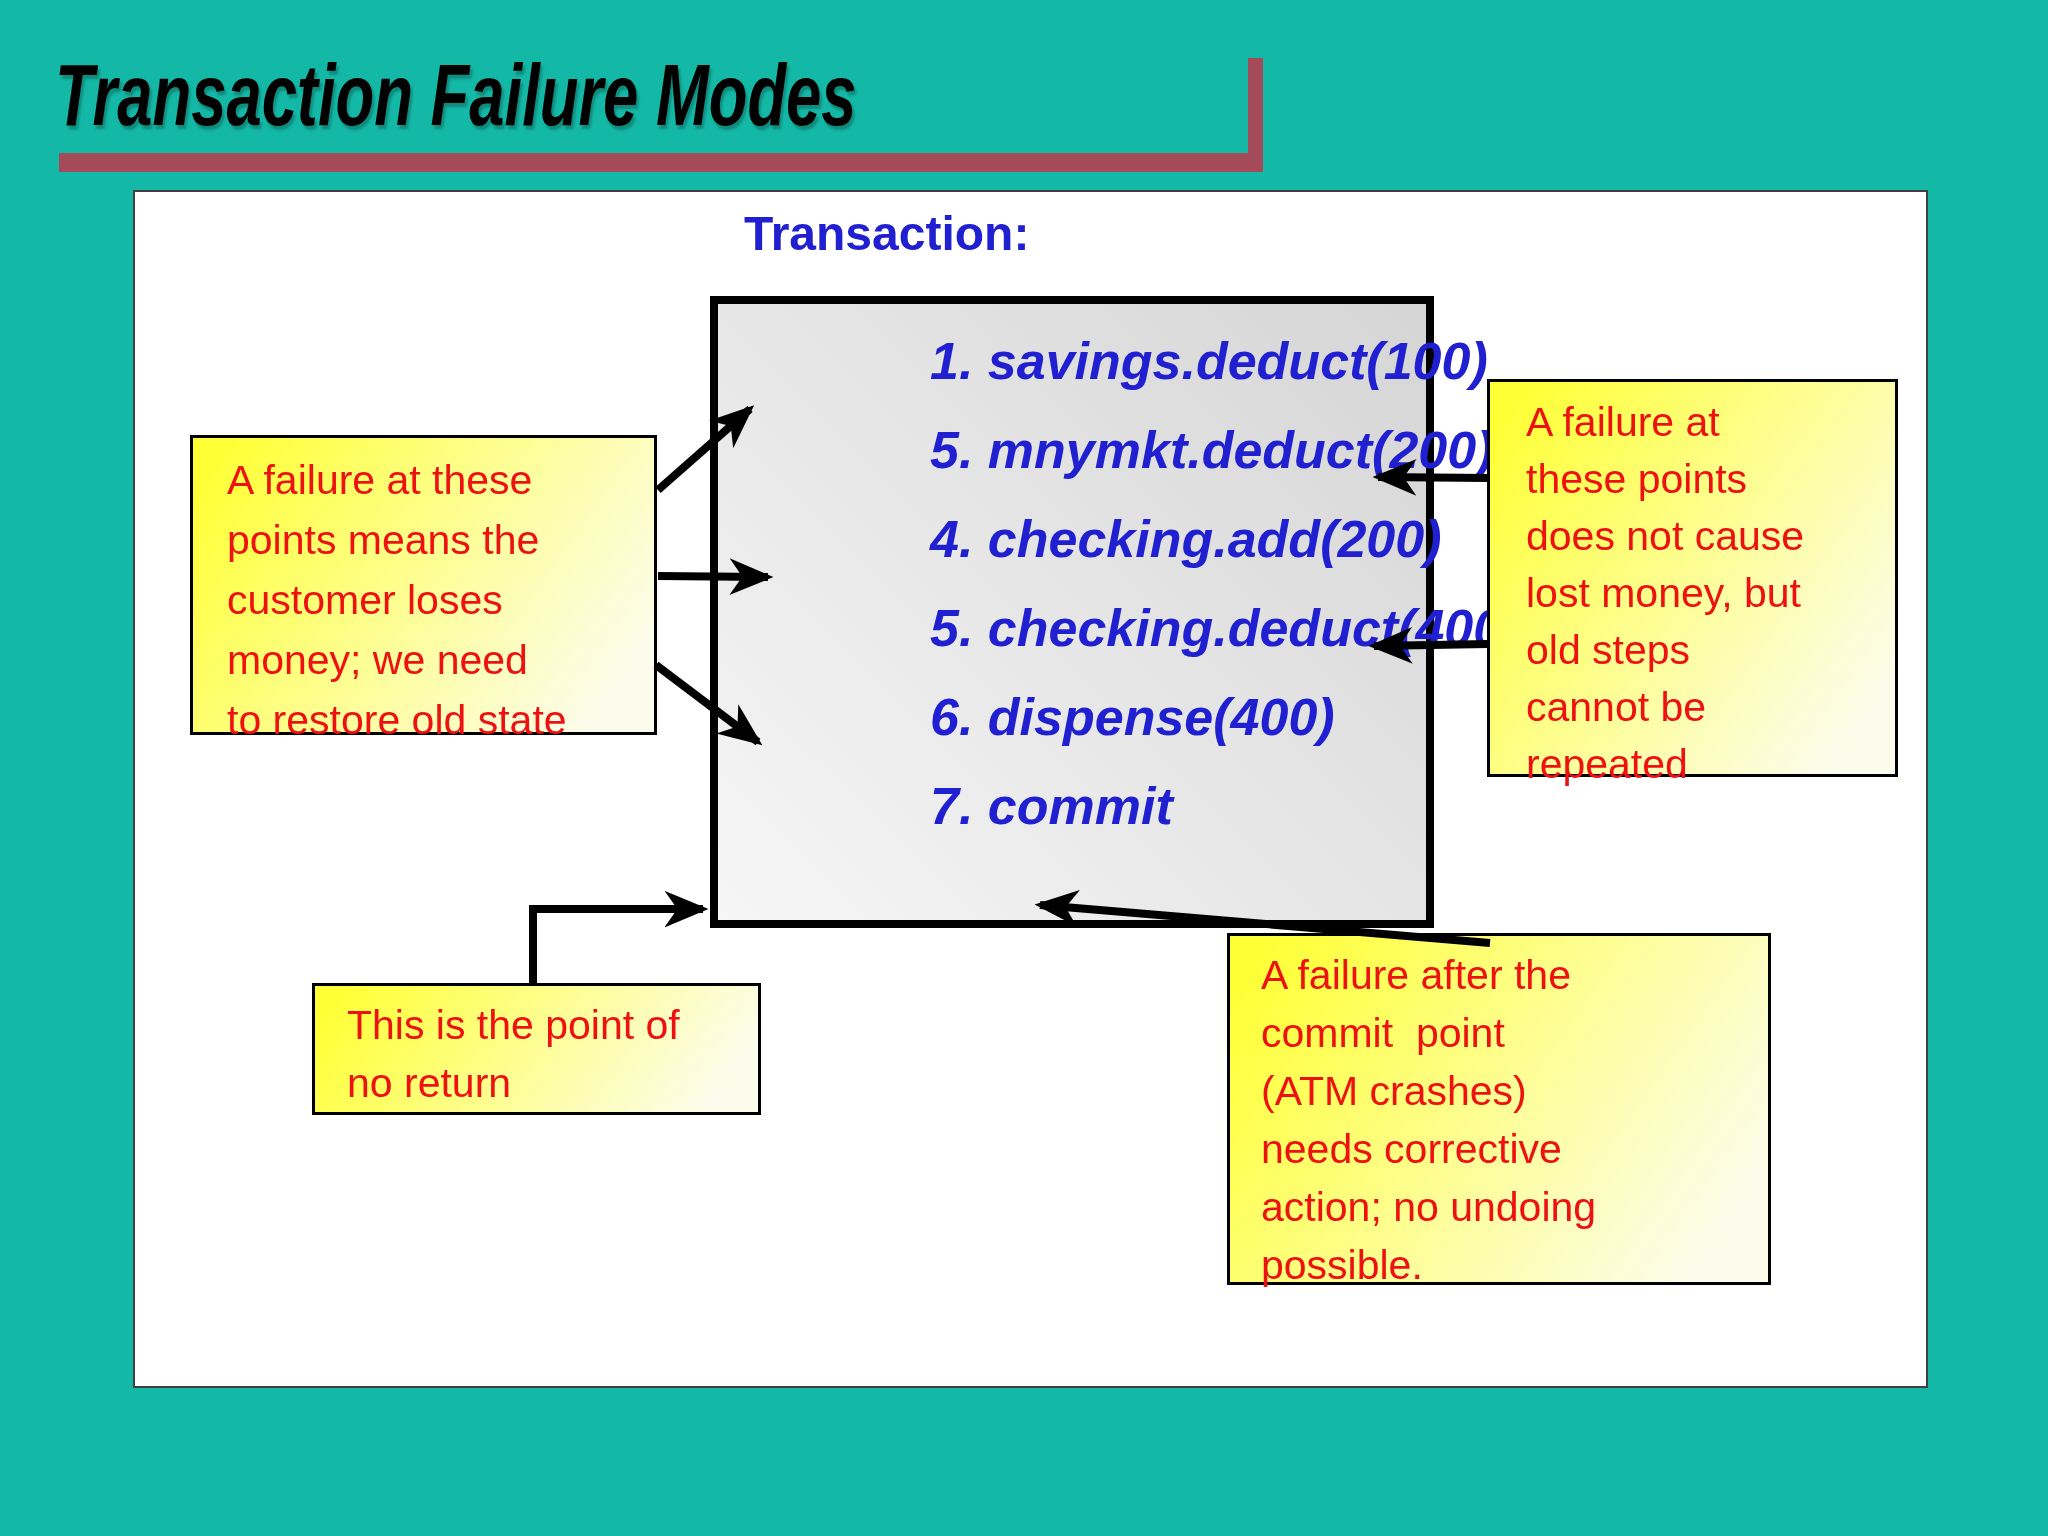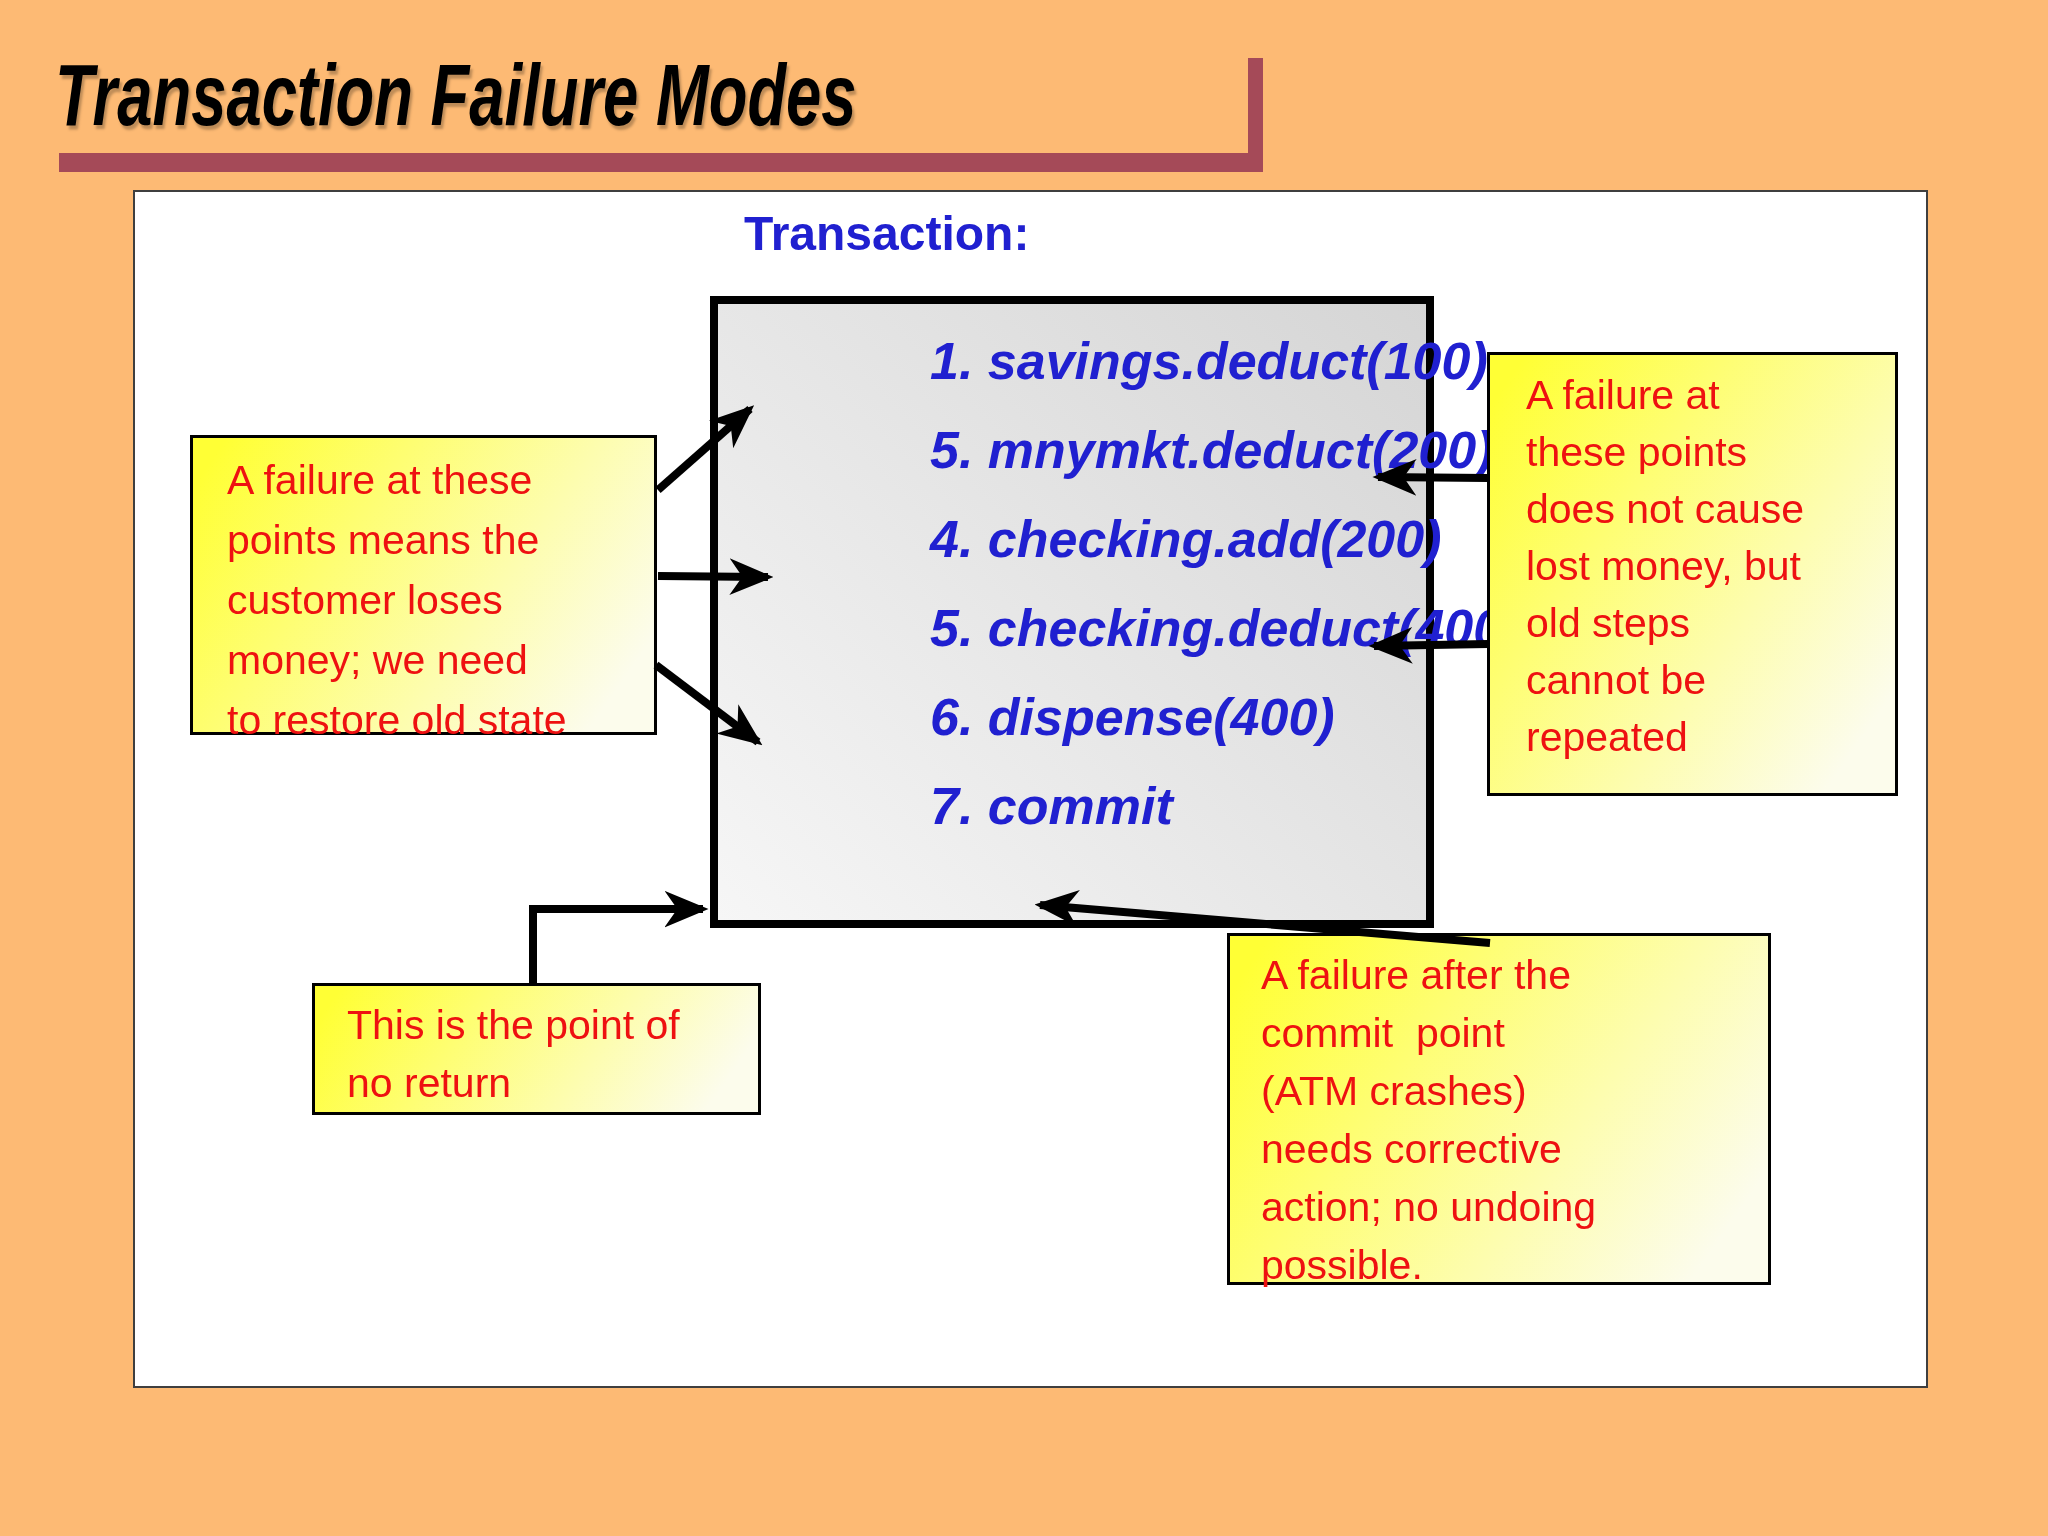--- a/index.html
+++ b/index.html
@@ -1,16 +1,16 @@
 <!DOCTYPE html>
 <html style="--blue: #2020d0; --red: #ee1111; --maroon: #a54a58; --yellow: #ffff35; --box_gray: #d5d5d5;"><head>
 <meta charset="utf-8">
 <style>
   html,body{margin:0;padding:0;background:#fff;}
-  .stage{position:relative;width:2048px;height:1536px;background:#fdba74;
+  .stage{position:relative;width:2048px;height:1536px;background:#14b8a6;
          font-family:"Liberation Sans",sans-serif;overflow:hidden;}
 
   
   .title{position:absolute;left:55px;top:44px;font-size:88px;font-weight:bold;font-style:italic;
          color:#000;white-space:nowrap;transform:scaleX(.72);transform-origin:left top;
          text-shadow:3px 4px 3px rgba(0,0,0,.25);}
   .bar-h{position:absolute;left:59px;top:153px;width:1204px;height:19px;background:var(--maroon);}
   .bar-v{position:absolute;left:1248px;top:58px;width:15px;height:114px;background:var(--maroon);}
 
   
@@ -29,21 +29,21 @@
   
   .steps{position:absolute;left:930px;top:317px;color:var(--blue);
          font-size:52px;font-weight:bold;line-height:89px;}
   .steps div{white-space:pre;font-style:italic;}
 
   
   .note{position:absolute;box-sizing:border-box;border:3px solid #000;color:var(--red);
         font-size:41px;line-height:59px;white-space:pre-wrap;
         background:linear-gradient(125deg,var(--yellow) 5%,#fcfcec 90%);}
   .note-left{left:190px;top:435px;width:467px;height:300px;padding:12px 0 0 34px;line-height:60px;}
-  .note-right{left:1487px;top:352px;width:411px;height:444px;padding:12px 0 0 36px;line-height:57px;}
+  .note-right{left:1487px;top:379px;width:411px;height:398px;padding:12px 0 0 36px;line-height:57px;}
   .note-bl{left:312px;top:983px;width:449px;height:132px;padding:10px 0 0 32px;line-height:58px;}
   .note-br{left:1227px;top:933px;width:544px;height:352px;padding:10px 0 0 31px;line-height:58px;}
 
   .arrows{position:absolute;left:0;top:0;z-index:10;}
   .z-note{z-index:5;}
 </style>
 </head>
 <body>
 
 <div class="stage">

